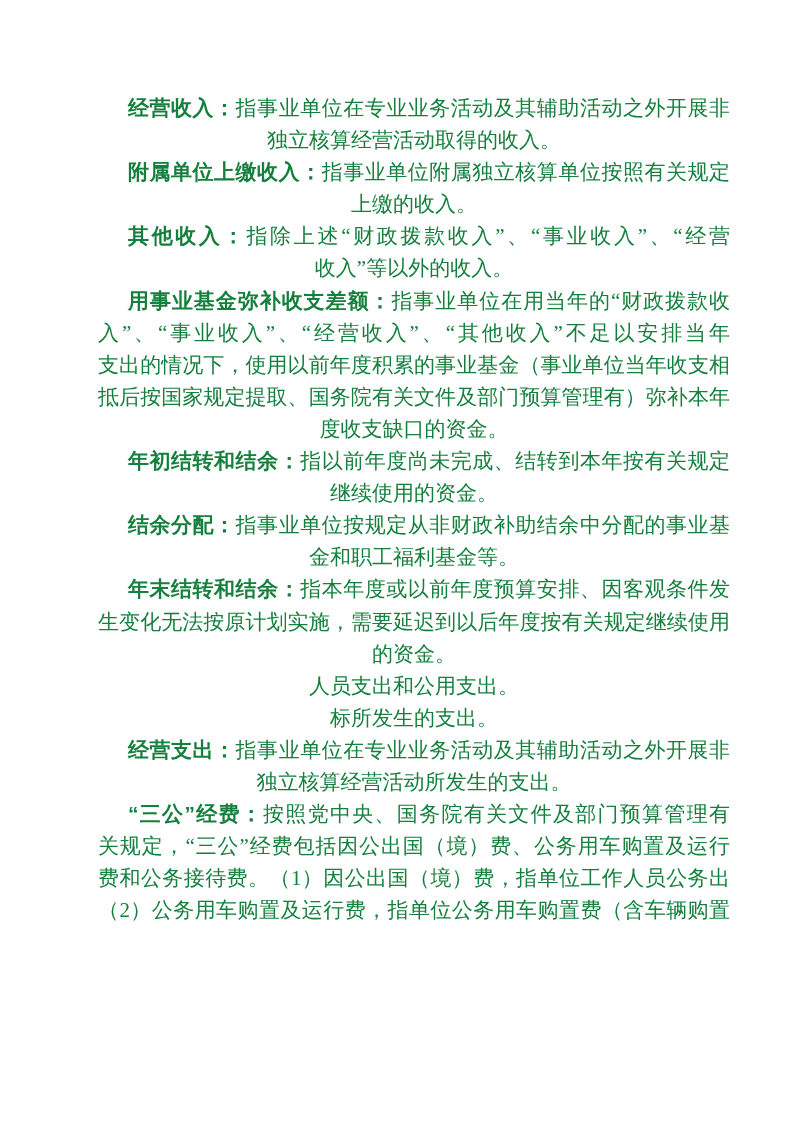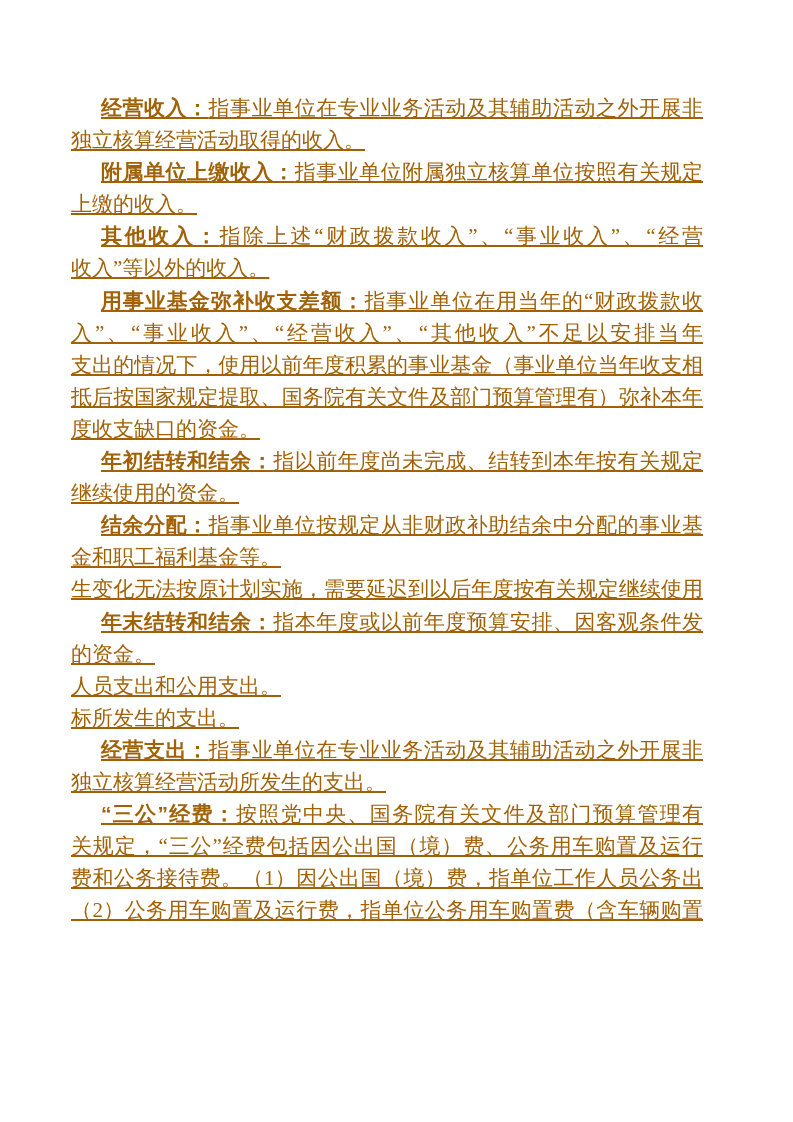--- a/index.html
+++ b/index.html
@@ -7,29 +7,28 @@
     position: relative;
     width: 793px;
     height: 1122px;
     background: #ffffff;
     overflow: hidden;
     color: #000000;
     font-family: "Liberation Serif", "DejaVu Serif", serif;
   }
   .doc {
     position: absolute;
-    left: 71px;
+    left: 98px;
     top: 92px;
     width: 632px;
     font-size: 21px;
     line-height: 32.1px;
-    color: #a16207;
-    text-decoration: underline;
+    color: #15803d;
   }
-  .line { text-align: left; white-space: normal; }
+  .line { text-align: center; white-space: normal; }
   .line.just {
     text-align: justify;
     text-align-last: justify;
     text-justify: inter-ideograph;
   }
   .line.first { text-indent: 30px; }
   .term {
     font-weight: bold;
     font-family: "Liberation Sans", "DejaVu Sans", sans-serif;
   }
@@ -47,22 +46,22 @@
       <div class="line"><span>收入”等以外的收入。</span></div>
       <div class="line first just"><b class="term">用事业基金弥补收支差额：</b><span>指事业单位在用当年的“财政拨款收</span></div>
       <div class="line just"><span>入”、“事业收入”、“经营收入”、“其他收入”不足以安排当年</span></div>
       <div class="line just"><span>支出的情况下，使用以前年度积累的事业基金（事业单位当年收支相</span></div>
       <div class="line just"><span>抵后按国家规定提取、国务院有关文件及部门预算管理有）弥补本年</span></div>
       <div class="line"><span>度收支缺口的资金。</span></div>
       <div class="line first just"><b class="term">年初结转和结余：</b><span>指以前年度尚未完成、结转到本年按有关规定</span></div>
       <div class="line"><span>继续使用的资金。</span></div>
       <div class="line first just"><b class="term">结余分配：</b><span>指事业单位按规定从非财政补助结余中分配的事业基</span></div>
       <div class="line"><span>金和职工福利基金等。</span></div>
+      <div class="line first just"><b class="term">年末结转和结余：</b><span>指本年度或以前年度预算安排、因客观条件发</span></div>
       <div class="line just"><span>生变化无法按原计划实施，需要延迟到以后年度按有关规定继续使用</span></div>
-      <div class="line first just"><b class="term">年末结转和结余：</b><span>指本年度或以前年度预算安排、因客观条件发</span></div>
       <div class="line"><span>的资金。</span></div>
       <div class="line"><span>人员支出和公用支出。</span></div>
       <div class="line"><span>标所发生的支出。</span></div>
       <div class="line first just"><b class="term">经营支出：</b><span>指事业单位在专业业务活动及其辅助活动之外开展非</span></div>
       <div class="line"><span>独立核算经营活动所发生的支出。</span></div>
       <div class="line first just"><b class="term">“三公”经费：</b><span>按照党中央、国务院有关文件及部门预算管理有</span></div>
       <div class="line just"><span>关规定，“三公”经费包括因公出国（境）费、公务用车购置及运行</span></div>
       <div class="line just"><span>费和公务接待费。（1）因公出国（境）费，指单位工作人员公务出</span></div>
       <div class="line just"><span>（2）公务用车购置及运行费，指单位公务用车购置费（含车辆购置</span></div>
     </div>

